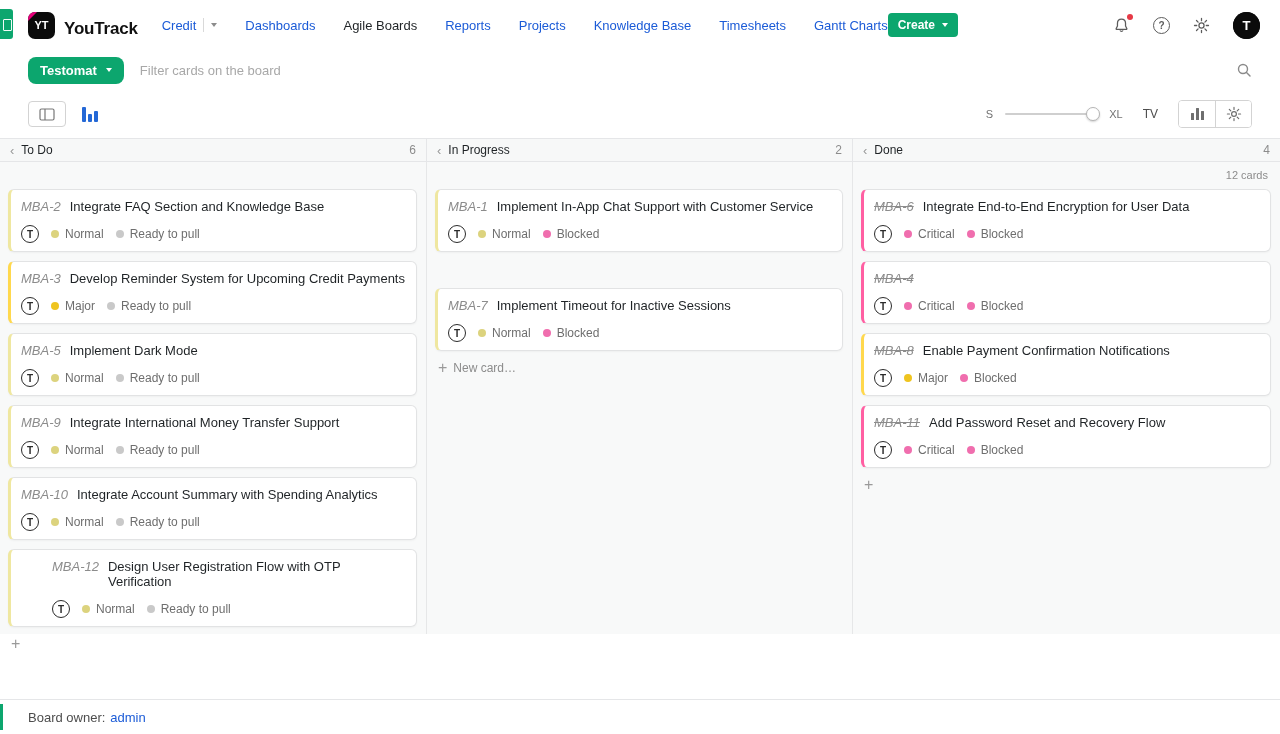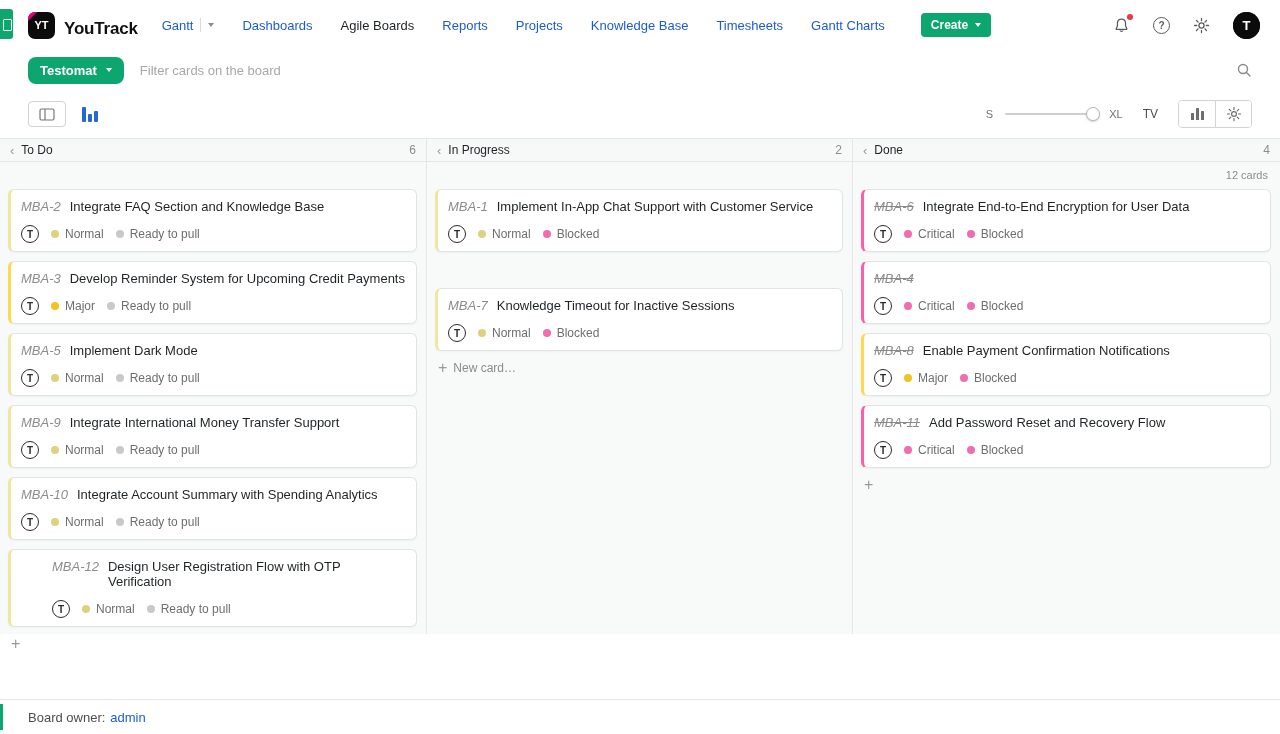--- a/index.html
+++ b/index.html
@@ -19,21 +19,21 @@
   .logo { display: flex; align-items: flex-end; gap: 9px; cursor: pointer; }
   .logo-mark { width: 27px; height: 27px; background: #0b0b0b; border-radius: 7px; color: #fff; font-size: 11px; font-weight: 700; display: flex; align-items: center; justify-content: center; position: relative; }
   .logo-mark::before { content: ""; position: absolute; left: 0; top: 0; width: 0; height: 0; border-top: 9px solid #e6007a; border-right: 9px solid transparent; border-top-left-radius: 7px; }
   .logo-text { font-size: 17px; font-weight: 600; letter-spacing: -0.2px; color: #111; }
   .nav-items { display: flex; align-items: center; gap: 28px; margin-left: 24px; font-size: 13px; }
   .nav-item { color: #1B5BD7; cursor: pointer; white-space: nowrap; }
   .nav-item.active { color: #1f2326; }
   .issues-group { display: flex; align-items: center; gap: 7px; }
   .nav-divider { width: 1px; height: 14px; background: #d9d9d9; }
   .caret { width: 0; height: 0; border-left: 3.5px solid transparent; border-right: 3.5px solid transparent; border-top: 4.5px solid #8c8c8c; display: inline-block; cursor: pointer; }
-  .create-btn { margin-left: 36px; background: #0CA66E; color: #fff; font-size: 12px; font-weight: 600; border: none; border-radius: 4px; padding: 5px 10px; display: flex; align-items: center; gap: 7px; cursor: pointer; }
+  .create-btn { background: #0CA66E; color: #fff; font-size: 12px; font-weight: 600; border: none; border-radius: 4px; padding: 5px 10px; display: flex; align-items: center; gap: 7px; cursor: pointer; }
   .create-btn .caret { border-top-color: #fff; }
   .top-right { margin-left: auto; display: flex; align-items: center; gap: 23px; }
   .icon-wrap { position: relative; display: flex; align-items: center; cursor: pointer; }
   .notif-dot { position: absolute; top: -3px; right: -3px; width: 6px; height: 6px; border-radius: 50%; background: #e63946; }
   .q-icon { width: 17px; height: 17px; border: 1.4px solid #5c5c5c; border-radius: 50%; color: #5c5c5c; font-size: 10px; font-weight: 700; display: flex; align-items: center; justify-content: center; cursor: pointer; }
   .avatar-top { width: 27px; height: 27px; border-radius: 50%; background: #0b0b0b; color: #fff; font-weight: 700; font-size: 13px; display: flex; align-items: center; justify-content: center; cursor: pointer; box-shadow: inset 0 0 0 1.5px #0b0b0b, inset 0 0 0 3px rgba(255,255,255,.0); }
 
   
   .boardbar { height: 40px; display: flex; align-items: center; gap: 10px; padding: 0 28px; }
   .board-btn { background: #0CA66E; color: #fff; font-size: 13px; font-weight: 600; border: none; border-radius: 8px; padding: 6px 12px; display: flex; align-items: center; gap: 9px; cursor: pointer; }
@@ -98,21 +98,21 @@
 <header class="topnav">
   <div class="sidebar-toggle"></div>
   <div class="logo">
     <div class="logo-mark">
         <span>YT</span>
       </div>
     <span class="logo-text">YouTrack</span>
   </div>
   <nav class="nav-items">
     <span class="issues-group">
-      <span class="nav-item">Gantt</span>
+      <span class="nav-item">Credit</span>
       <span class="nav-divider"></span>
       <span class="caret"></span>
     </span>
     <span class="nav-item">Dashboards</span>
     <span class="nav-item active">Agile Boards</span>
     <span class="nav-item">Reports</span>
     <span class="nav-item">Projects</span>
     <span class="nav-item">Knowledge Base</span>
     <span class="nav-item">Timesheets</span>
     <span class="nav-item">Gantt Charts</span>
@@ -338,21 +338,21 @@
           </span>
         <span class="chip">
             <span class="dot" style="background-color: rgb(240, 110, 174);"></span>
             <span>Blocked</span>
           </span>
       </div>
     </div>
     <div class="card" style="border-left-color: rgb(239, 231, 160); margin-top: 36px;">
       <div class="card-line1">
           <span class="card-id">MBA-7</span>
-          <span class="card-title">Knowledge Timeout for Inactive Sessions</span>
+          <span class="card-title">Implement Timeout for Inactive Sessions</span>
         </div>
       <div class="card-line2">
         <span class="card-avatar">T</span>
         <span class="chip">
             <span class="dot" style="background-color: rgb(220, 211, 126);"></span>
             <span>Normal</span>
           </span>
         <span class="chip">
             <span class="dot" style="background-color: rgb(240, 110, 174);"></span>
             <span>Blocked</span>

